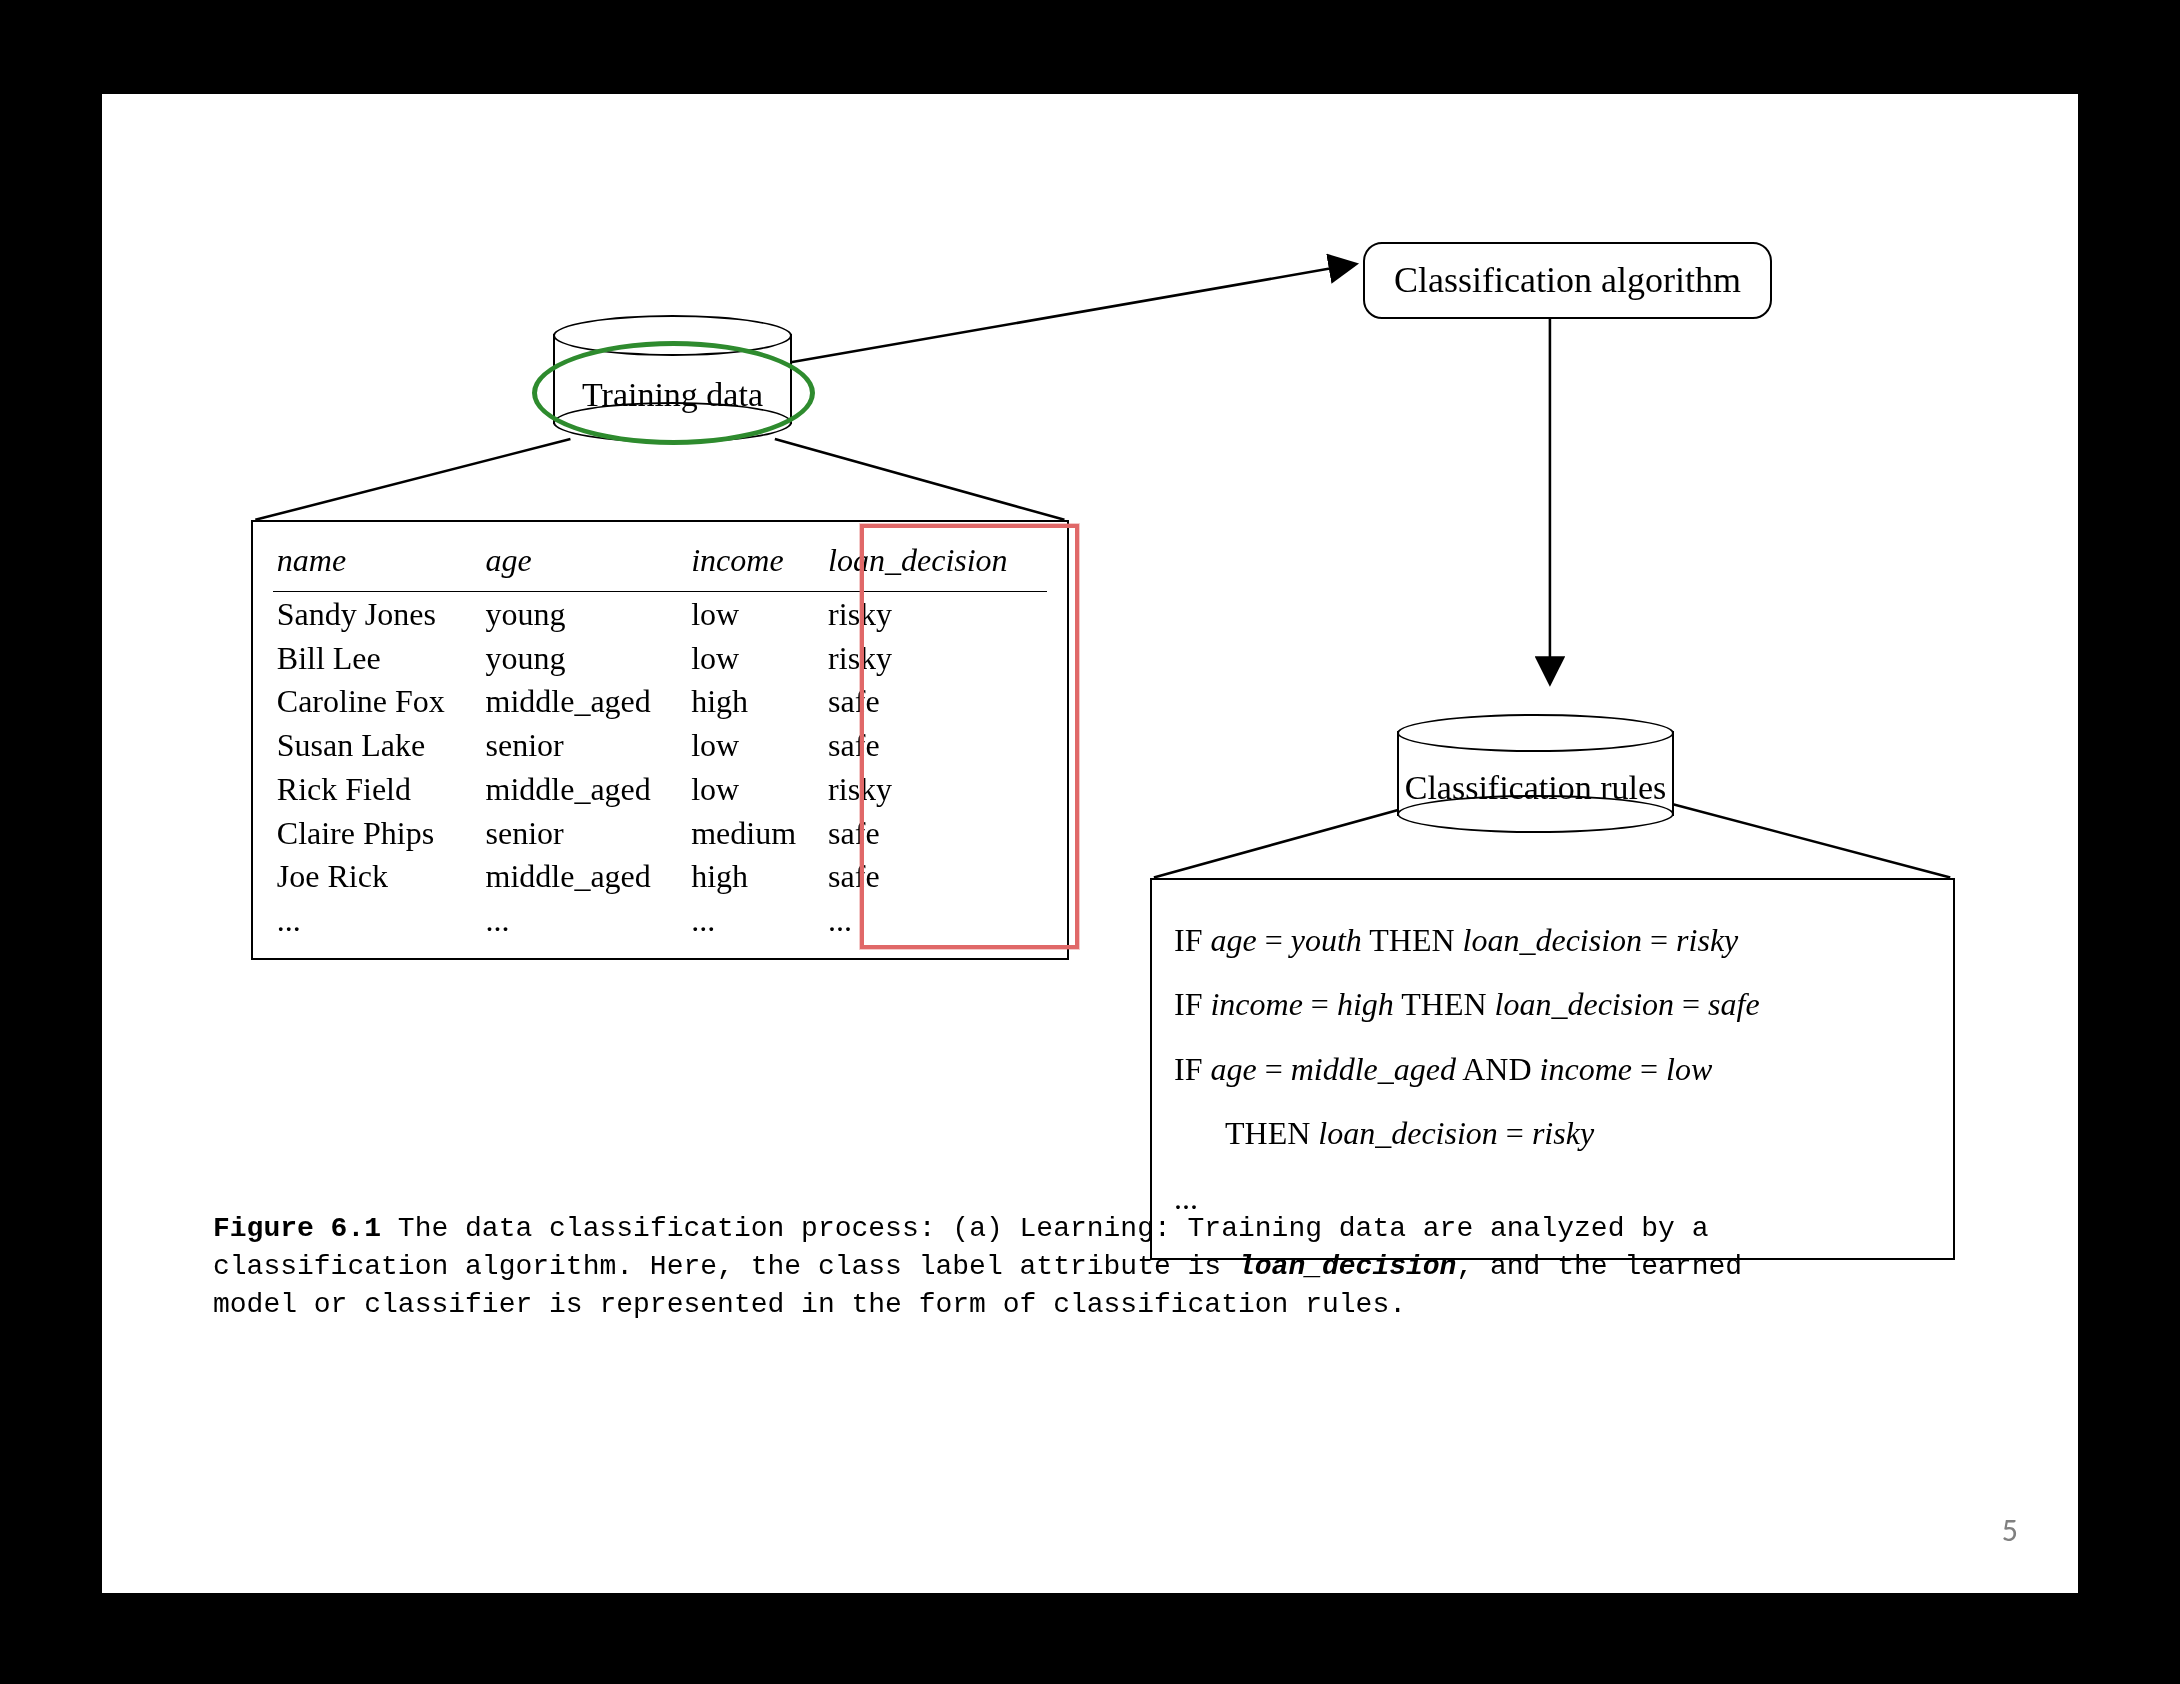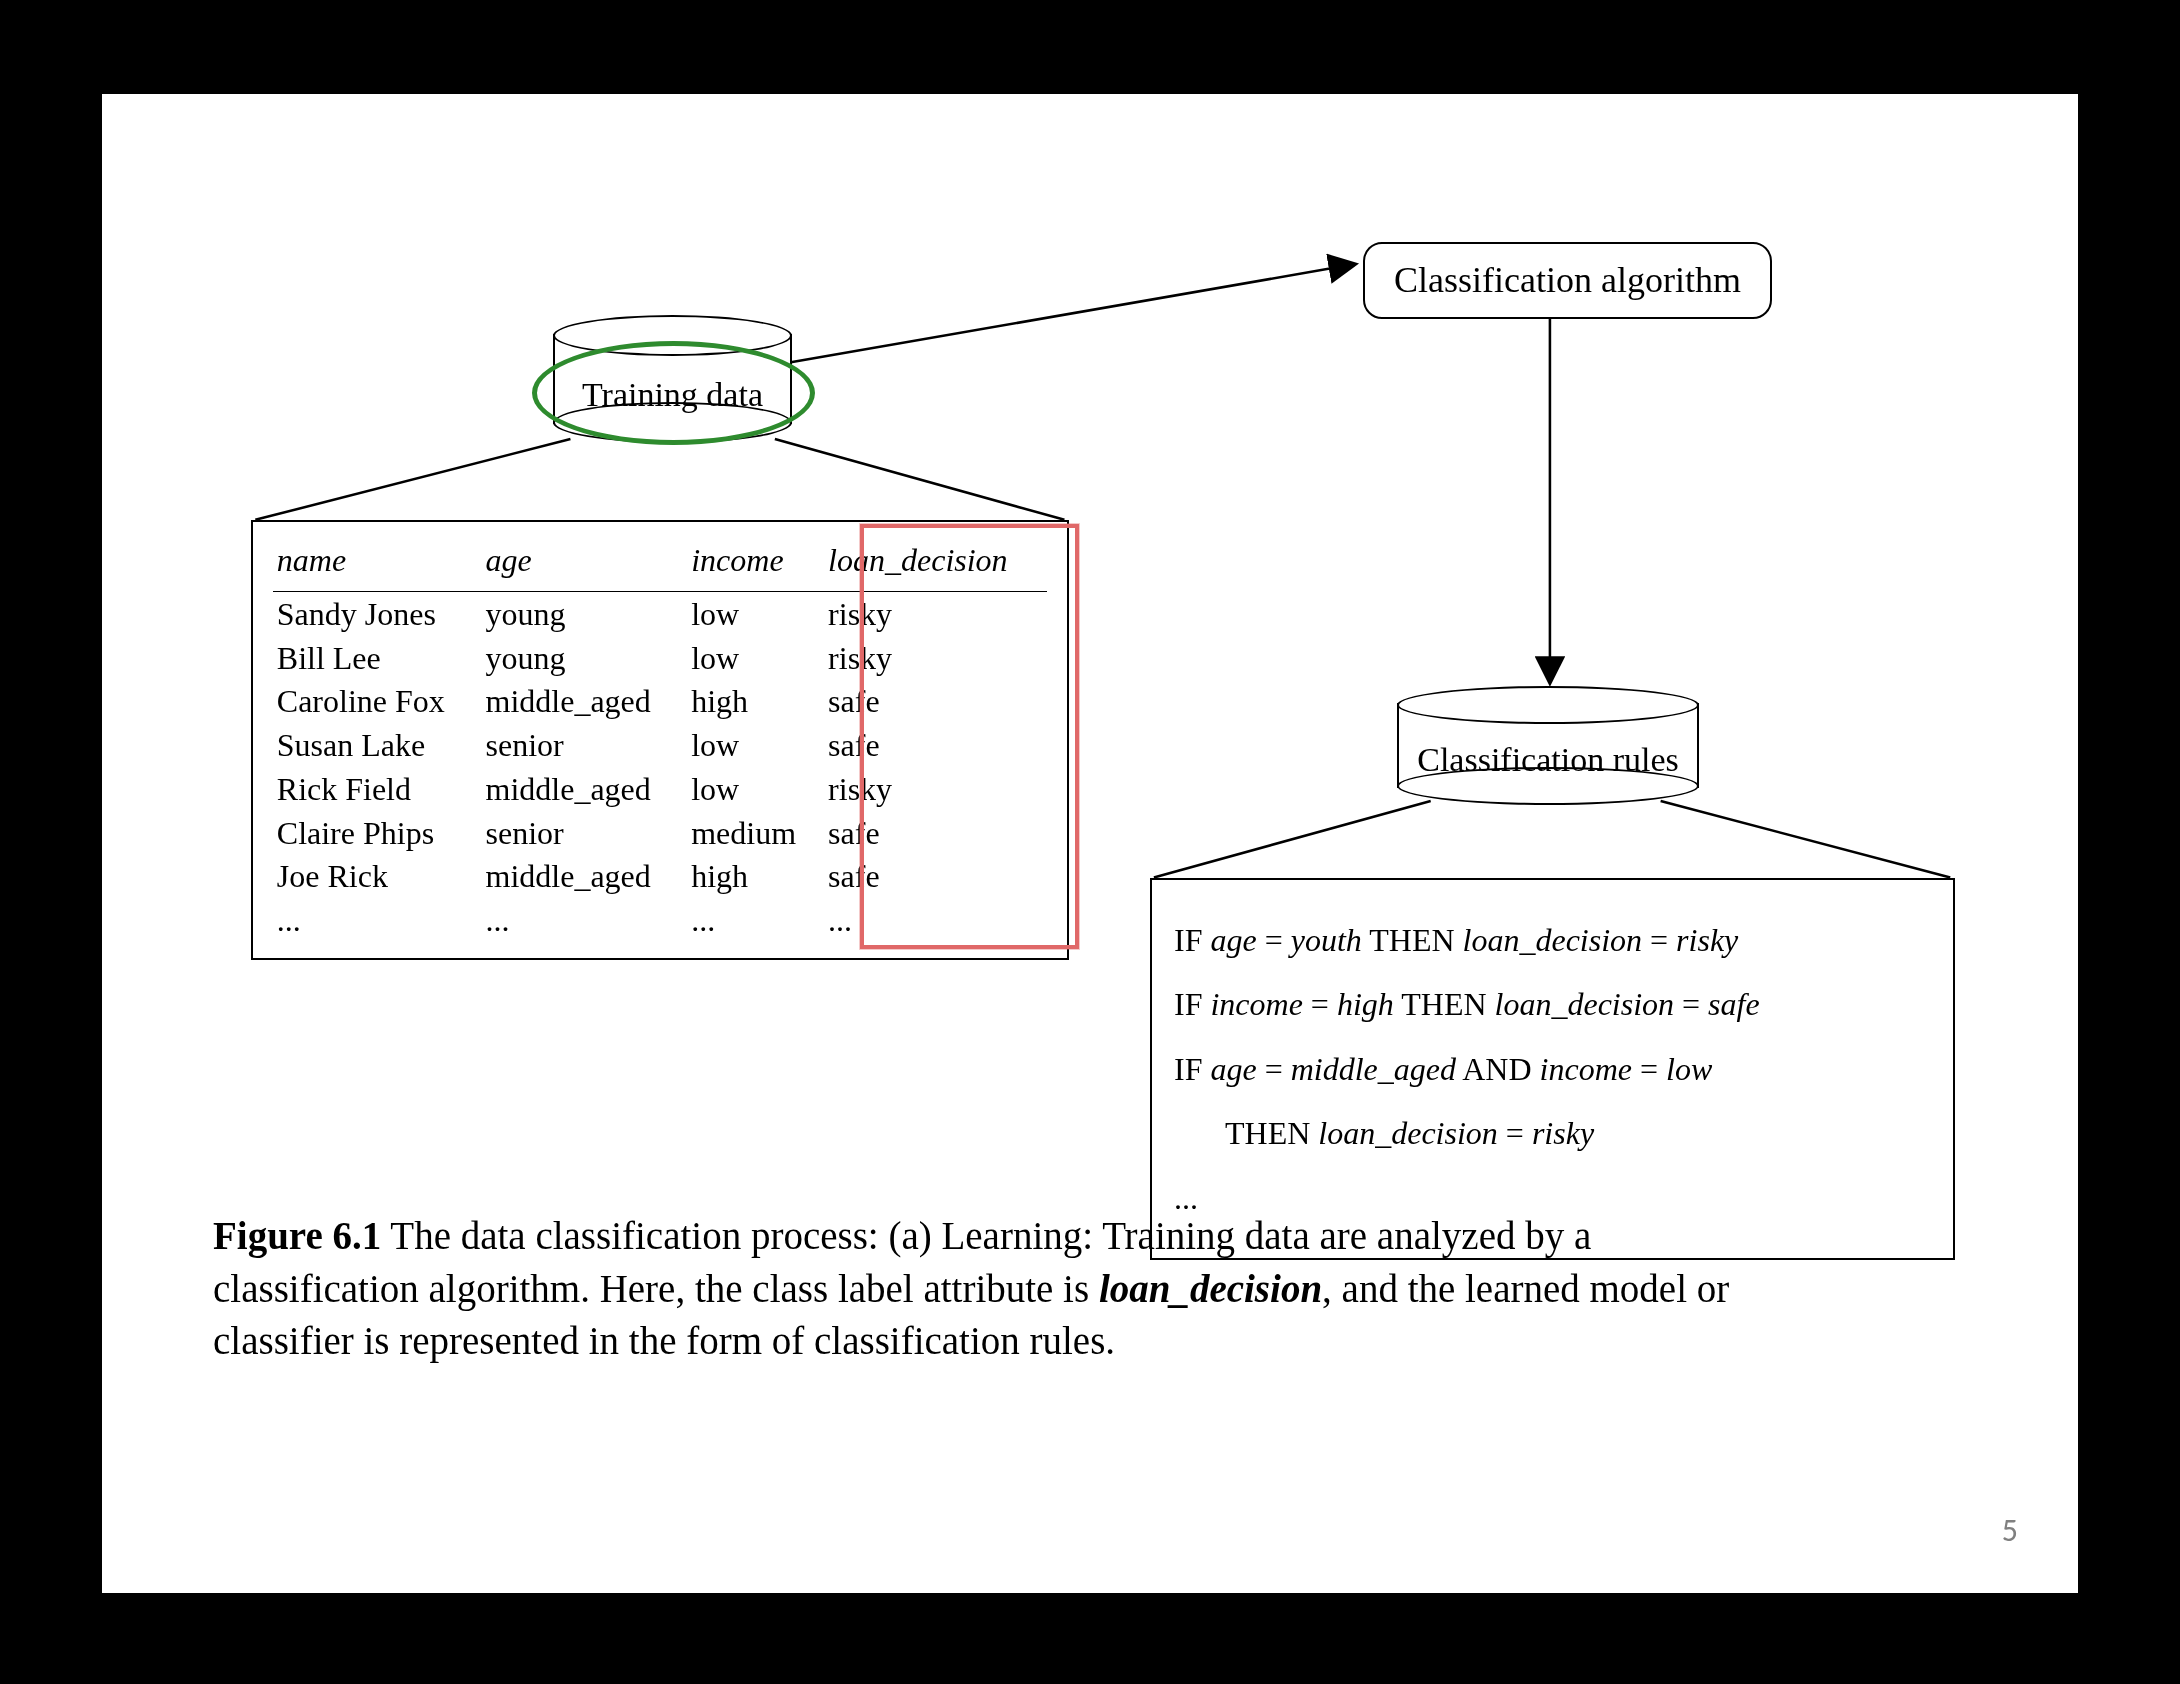--- a/index.html
+++ b/index.html
@@ -117,22 +117,22 @@
   svg.connectors{
     position:absolute;
     left:0;top:0;
     width:100%;height:100%;
     pointer-events:none;
   }
 
   
   .caption{
     position:absolute;
-    font-family:Liberation Serif, serif;
-    font-size:39px;
+    font-family:Liberation Mono, monospace;
+    font-size:28px;
     line-height:1.35;
   }
   .caption b{font-weight:700}
   .caption .kw{font-style:italic;font-weight:700}
 
   .page-num{
     position:absolute;
     font-family:Calibri,Arial,sans-serif;
     color:#808080;
     font-size:32px;
@@ -232,21 +232,21 @@
               <td>...</td>
               <td>...</td>
               <td>...</td>
             </tr>
           </tbody>
       </table>
     </div>
 
     <div class="red-box" style="left:758px;top:430px;width:211px;height:417px"></div>
 
-    <div class="cylinder" style="left:1295px;top:592px;width:302px;height:119px">
+    <div class="cylinder" style="left:1295px;top:620px;width:277px;height:119px">
       <div class="cyl-body" style="top:17px;bottom:17px"></div>
       <div class="cyl-top" style="top:0;height:34px"></div>
       <div class="cyl-bot" style="bottom:0;height:34px"></div>
       <div class="cyl-label" style="top:55px">Classification rules</div>
     </div>
 
     <div class="rules-box" style="left:1048px;top:784px;width:805px">
       <div class="rule">
         IF <span class="it">age</span> = <span class="it">youth</span>
         THEN <span class="it">loan_decision</span> = <span class="it">risky</span>

